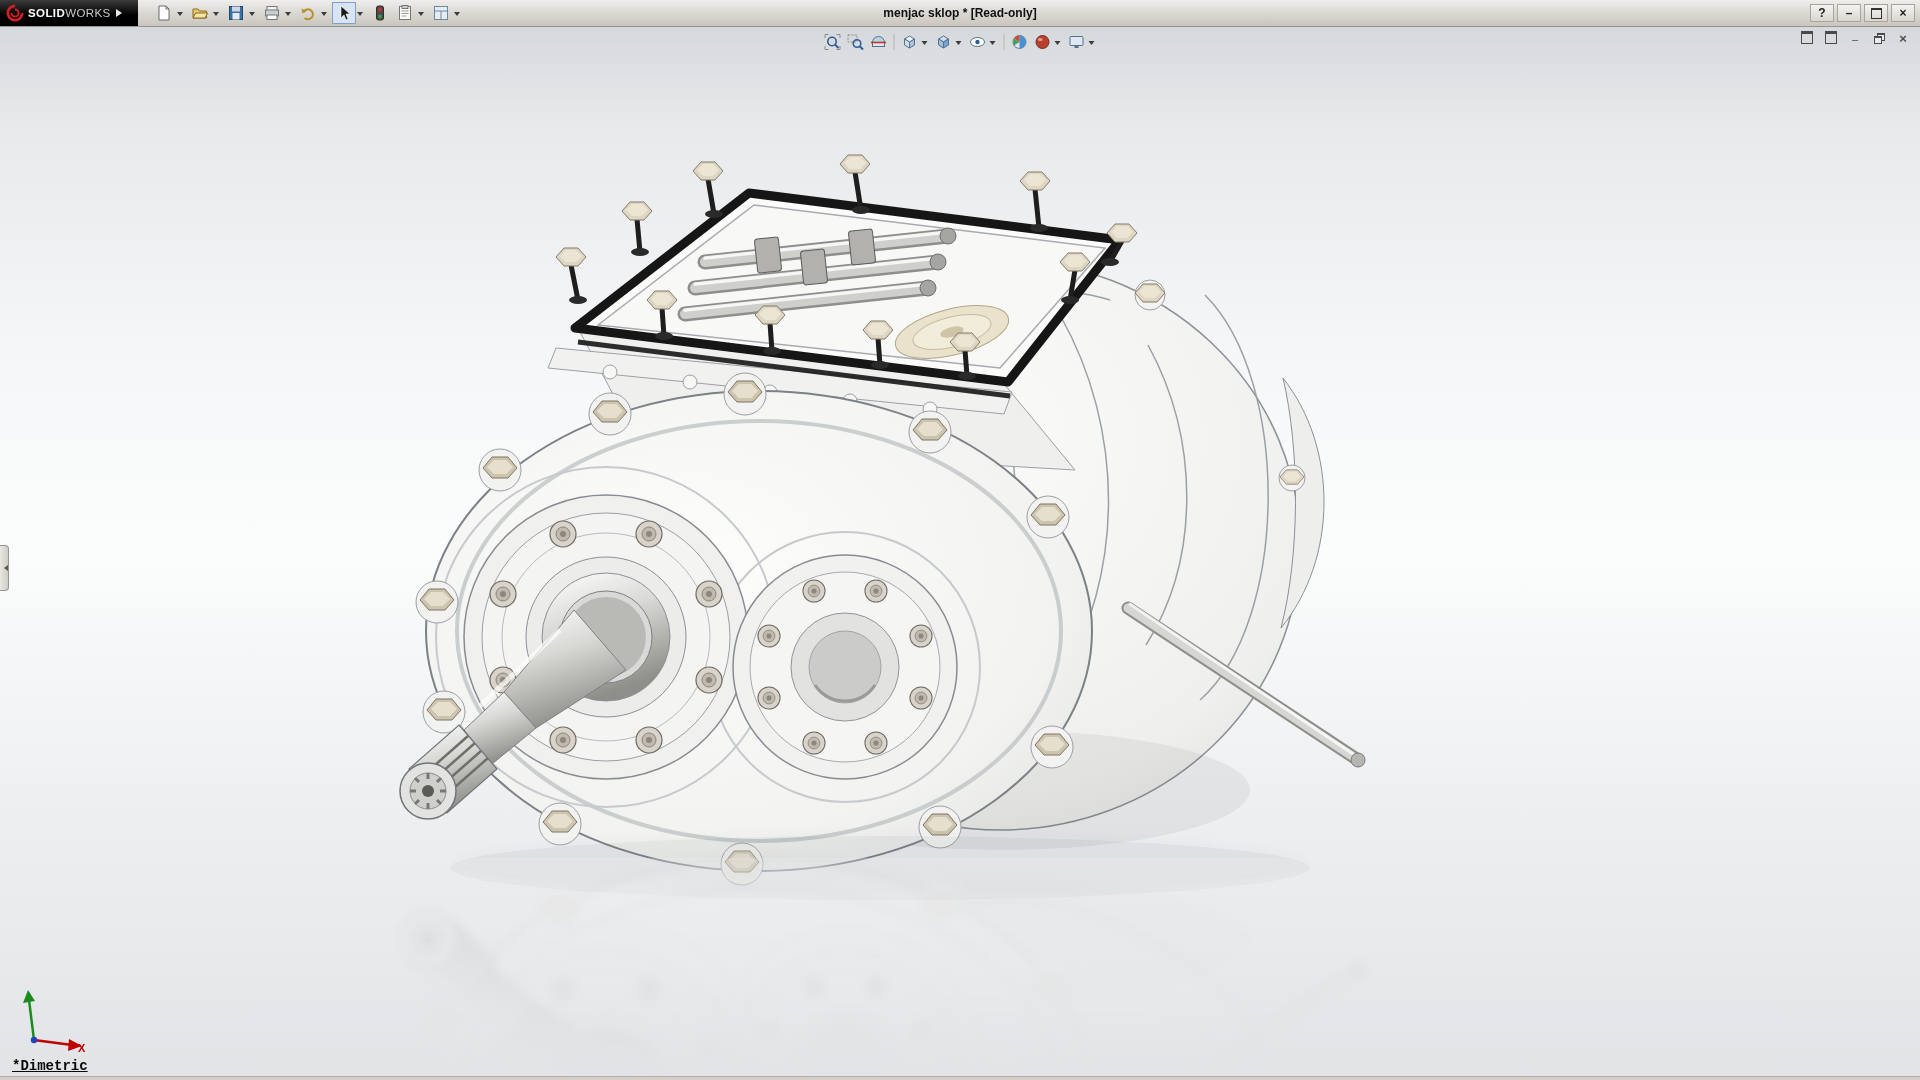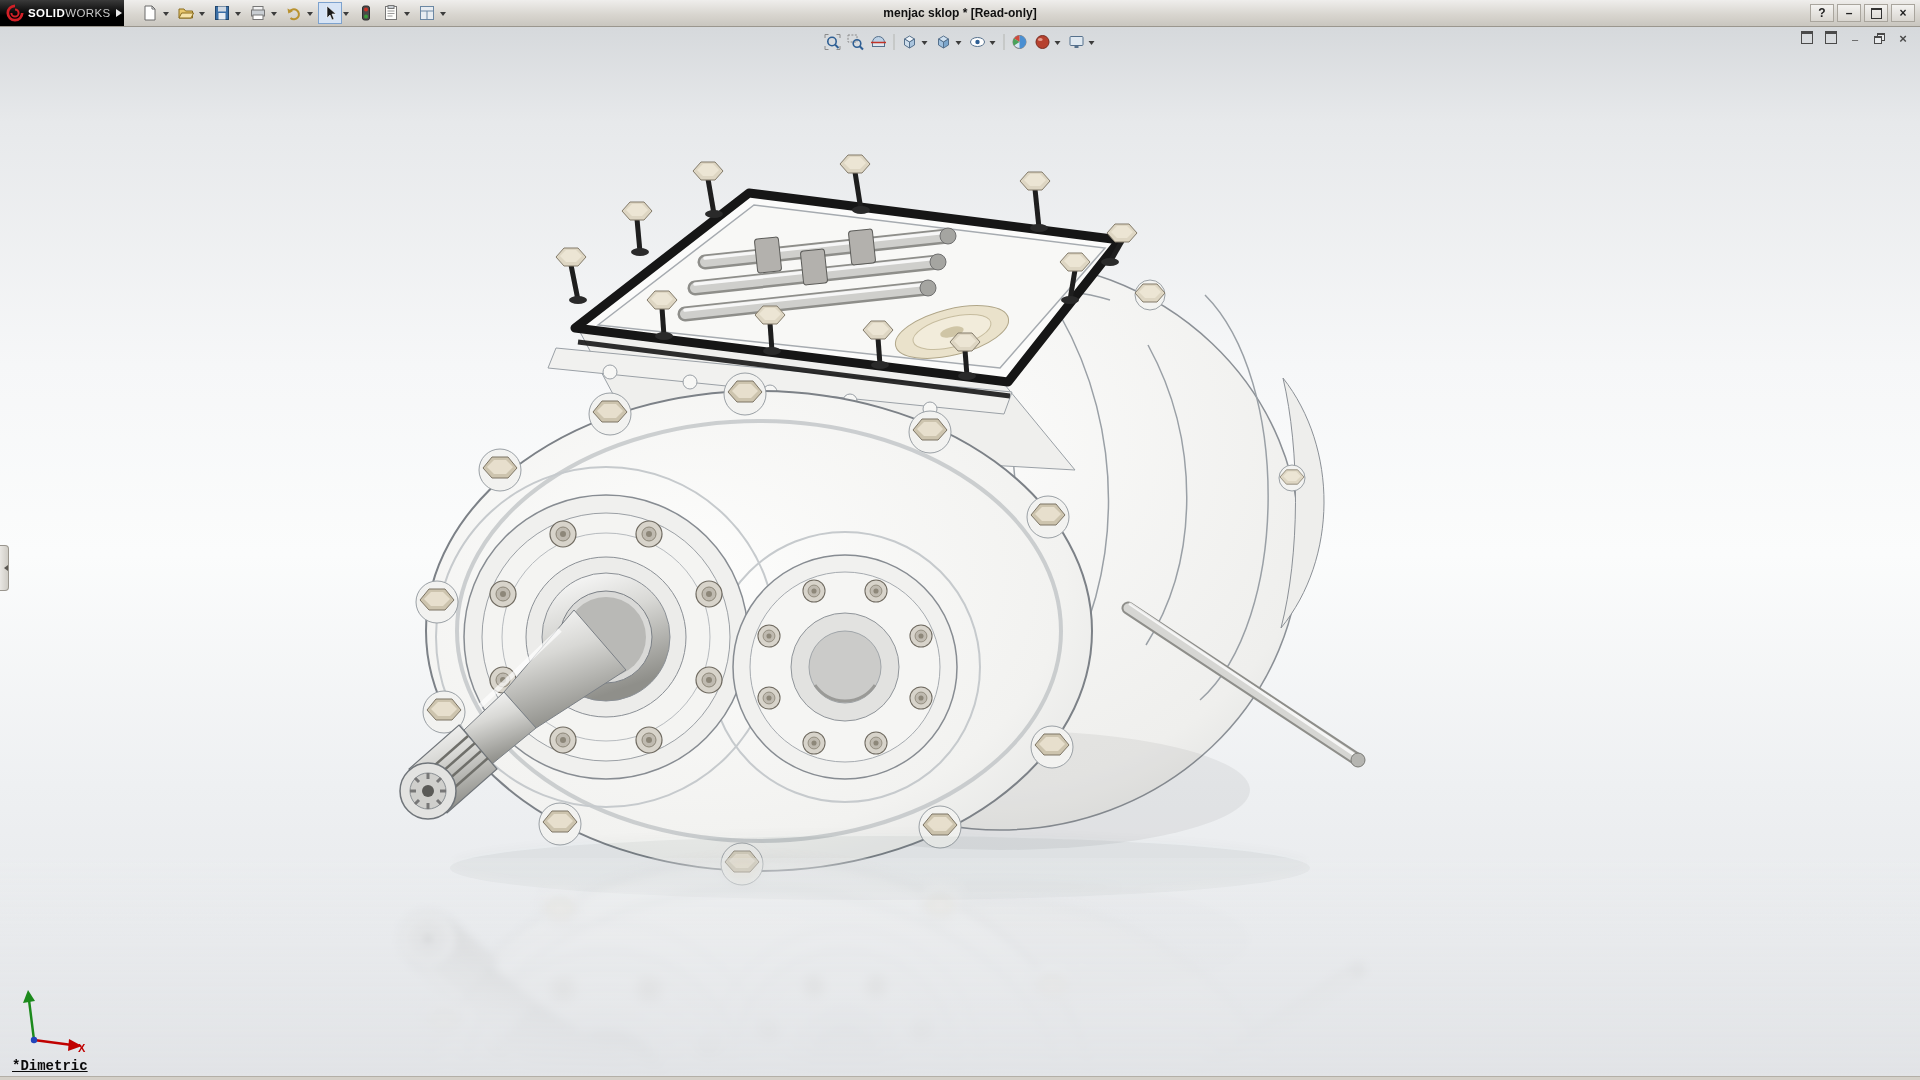--- a/index.html
+++ b/index.html
@@ -3,21 +3,21 @@
 <meta charset="utf-8">
 <style>
   html,body{margin:0;padding:0;width:1920px;height:1080px;overflow:hidden;
     font-family:"Liberation Sans", sans-serif;}
   .app{position:relative;width:1920px;height:1080px;background:#e6e8ea;}
 
   
   .titlebar{position:absolute;top:0;left:0;right:0;height:26px;
     background:linear-gradient(#efeeec,#d9d6d0 55%,#c9c6bf);
     border-bottom:1px solid #9a968e;display:flex;align-items:center;z-index:20;}
-  .logo{height:26px;width:124px;background:linear-gradient(#3a3a3a,#000 60%);
+  .logo{height:26px;width:138px;background:linear-gradient(#3a3a3a,#000 60%);
     display:flex;align-items:center;padding:0 4px 0 6px;box-sizing:border-box;flex:0 0 auto;}
   .ds-mark{width:18px;height:18px;margin-right:4px;flex:0 0 auto;}
   .brand{color:#fff;font-size:11.5px;letter-spacing:.4px;white-space:nowrap;}
   .brand b{font-weight:bold;color:#fff;}
   .brand span{font-weight:normal;color:#c9c9c9;}
   .logo-arrow{width:0;height:0;border:4px solid transparent;border-left:6px solid #e8e8e8;margin-left:5px;}
   .tb{display:flex;align-items:center;margin-left:14px;gap:1px;z-index:2;}
   .tbtn{width:24px;height:22px;border:1px solid transparent;background:transparent;
     display:flex;align-items:center;justify-content:center;padding:0;cursor:default;}
   .tbtn svg{width:18px;height:18px;display:block;}

